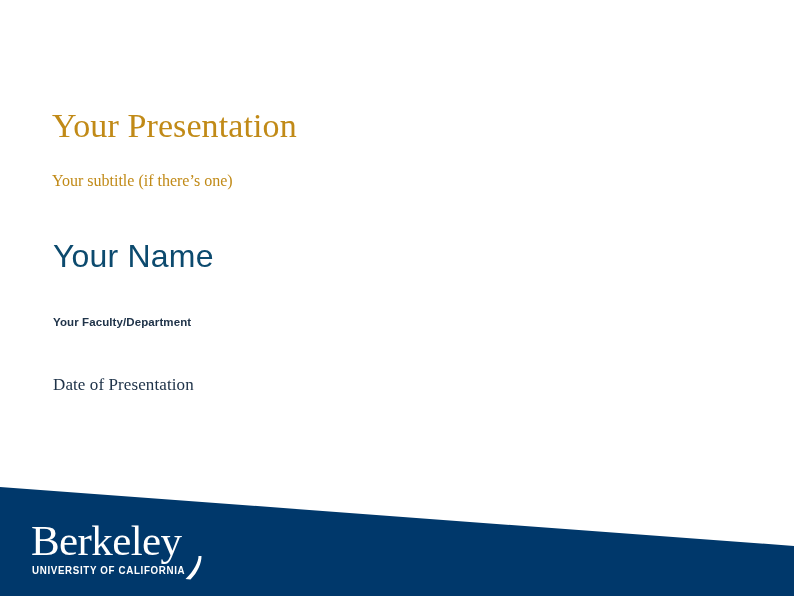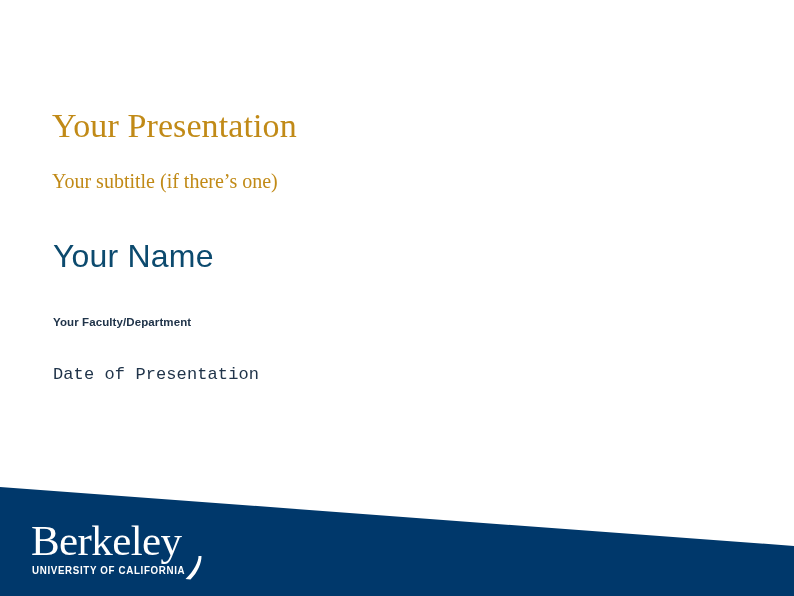--- a/index.html
+++ b/index.html
@@ -32,21 +32,21 @@
     font-size: 34px;
     line-height: 60px;
     font-weight: 400;
     color: #c18a17;
     letter-spacing: 0.1px;
     white-space: nowrap;
   }
 
   #slide-subtitle {
     font-family: "Liberation Serif", "DejaVu Serif", serif;
-    font-size: 20px;
+    font-size: 16px;
     line-height: 30px;
     font-weight: 400;
     color: #c18a17;
     margin-top: 10px;
     white-space: nowrap;
   }
 
   
   #presenter-block {
     position: absolute;
@@ -68,26 +68,26 @@
     font-family: "Liberation Sans", sans-serif;
     font-size: 11.5px;
     line-height: 16px;
     font-weight: 700;
     color: #20344a;
     margin-top: 42px;
     letter-spacing: 0.1px;
   }
 
   #presentation-date {
-    font-family: Liberation Mono, monospace;
+    font-family: Liberation Serif, serif;
     font-size: 17px;
     line-height: 22px;
     font-weight: 400;
     color: #20344a;
-    margin-top: 34px;
+    margin-top: 44px;
     letter-spacing: 0.1px;
   }
 
   
   #footer-banner {
     position: absolute;
     left: 0;
     top: 0;
     width: 794px;
     height: 596px;

